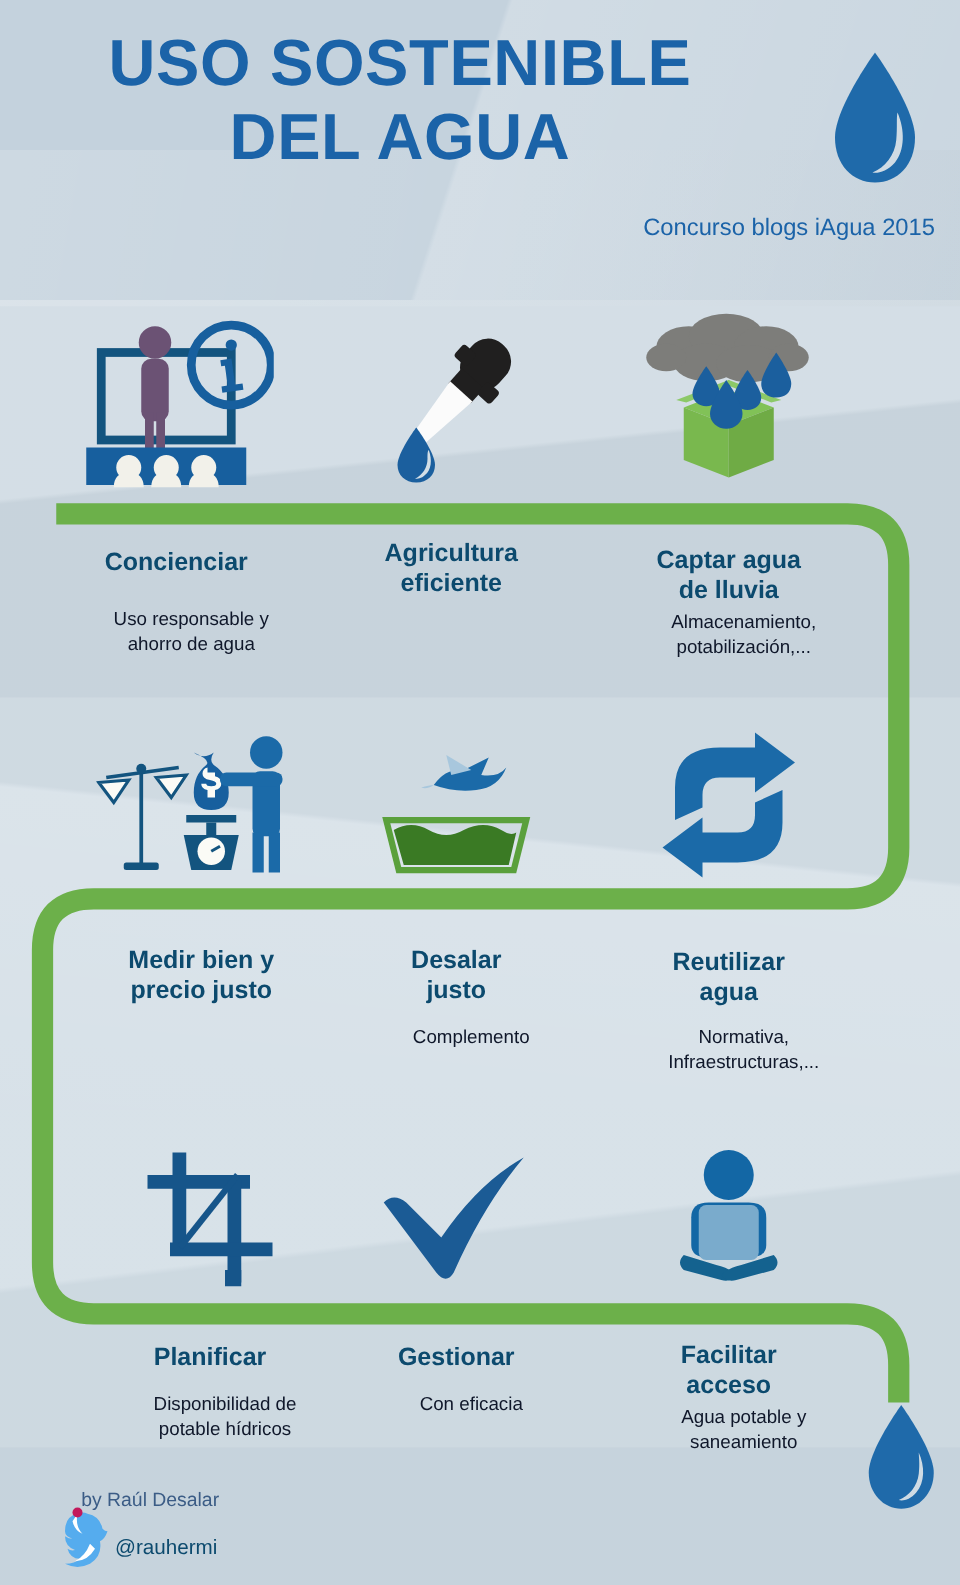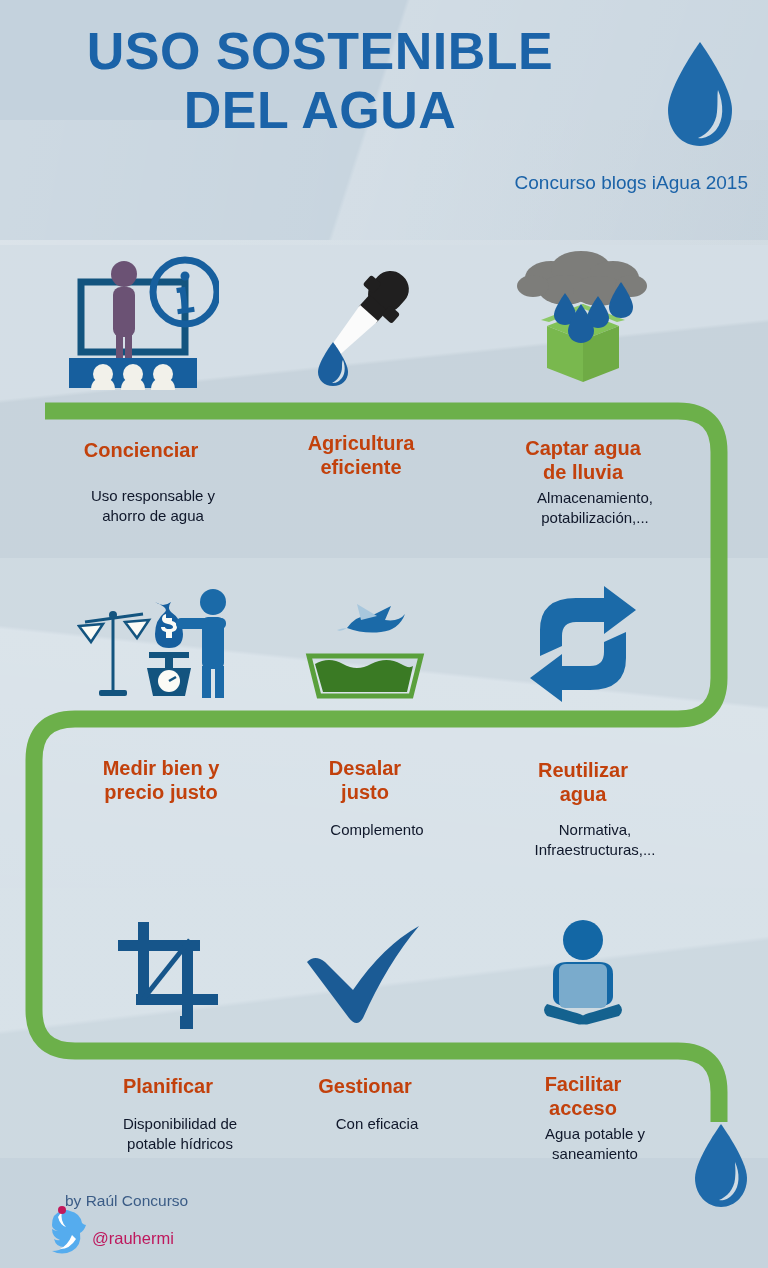--- a/index.html
+++ b/index.html
@@ -97,21 +97,21 @@
     position: absolute;
     left: 0;
     width: 100%;
     display: flex;
     justify-content: center;
     align-items: flex-end;
   }
   .cell .title-txt {
     position: absolute;
     left: 0; width: 100%;
-    color: #c2410c;
+    color: #0c4a6e;
     font-size: 20px;
     font-weight: bold;
     line-height: 1.22;
     white-space: pre-line;
   }
   .cell .desc-txt {
     position: absolute;
     left: 12px; width: 100%;
     color: #0f172a;
     font-size: 15px;
@@ -123,21 +123,21 @@
   
   .by-line {
     position: absolute;
     left: 65px; top: 1192px;
     color: #3b5c86;
     font-size: 15.5px;
   }
   .handle {
     position: absolute;
     left: 92px; top: 1229px;
-    color: #be185d;
+    color: #0c4a6e;
     font-size: 16.5px;
   }
   .tw-bird {
     position: absolute;
     left: 46px; top: 1205px;
   }
   .footer-drop {
     position: absolute;
     left: 690px; top: 1122px;
   }
@@ -384,16 +384,16 @@
     <path d="M45 40 C50 51 50 64 43 72 C38 78 32 79 29 78 C37 75 44 67 45 57 C46 49 45 43 45 40 Z" fill="#cfdbe4"></path>
   </svg>
 
   <svg class="tw-bird" width="42" height="52" viewBox="0 0 42 52">
     <path d="M6 20 Q6 8 16 6 Q20 4 24 6 Q34 8 36 18 Q38 20 40 20 Q38 26 34 28 Q36 40 26 46 Q16 51 6 46 Q14 46 18 42 Q10 42 8 34 Q11 36 14 35 Q6 32 6 24 Q9 26 12 26 Q6 24 6 20 Z" fill="#55acee"></path>
     <path d="M16 6 Q14 16 20 22 Q14 20 12 12 Z" fill="#ffffff"></path>
     <path d="M26 30 Q22 40 14 44 Q24 44 30 34 Z" fill="#ffffff"></path>
     <circle cx="16" cy="5" r="4" fill="#c2185b"></circle>
   </svg>
 
-  <div class="by-line">by Raúl Concurso</div>
+  <div class="by-line">by Raúl Desalar</div>
   <div class="handle">@rauhermi</div>
 
 </div>
 
 </body></html>

